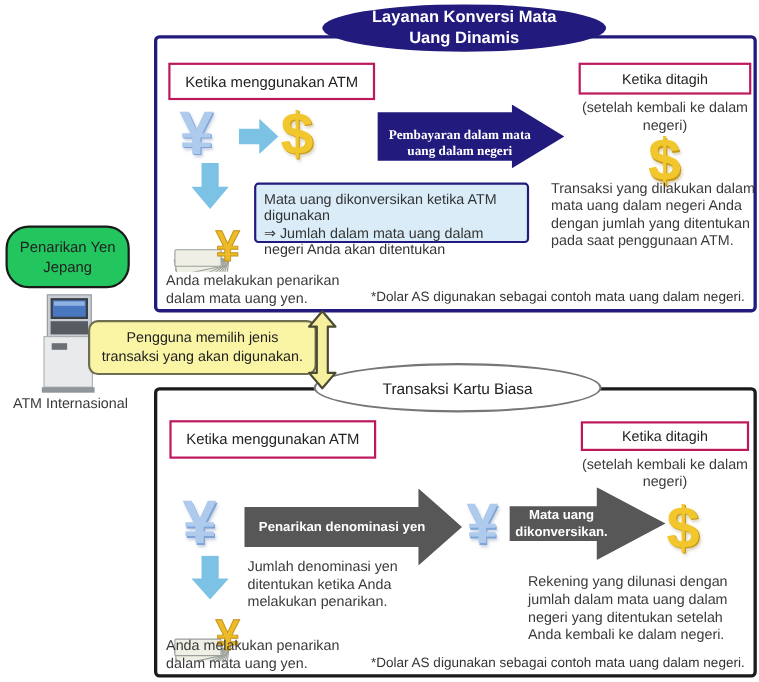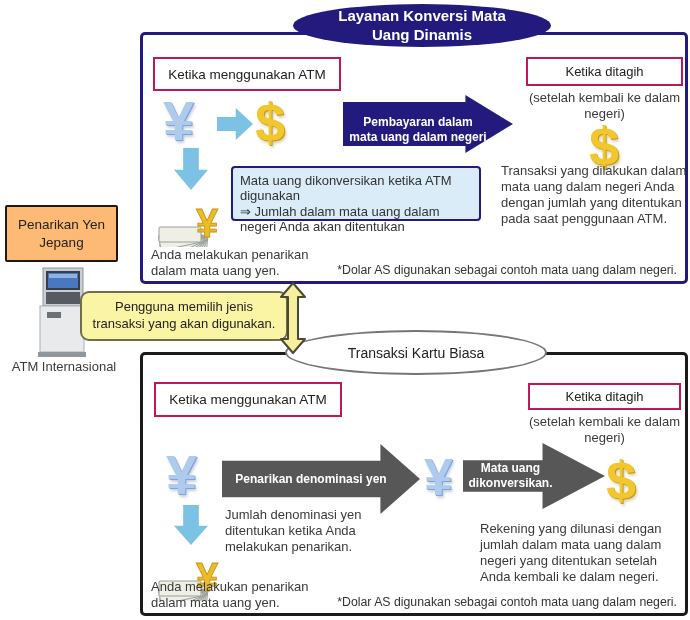--- a/index.html
+++ b/index.html
@@ -61,21 +61,21 @@
   
   .info-box {
     position: absolute; left: 88px; top: 131px; width: 250px; height: 55px;
     background: #d9ecf8; border: 2px solid #221b7d; border-radius: 4px;
     padding: 5px 7px; font-size: 13px; color: #333; line-height: 1.18;
   }
 
   
   .withdraw-box {
     position: absolute; left: 5px; top: 205px; width: 113px; height: 57px;
-    border: 2px solid #1a1a1a; border-radius: 2px; background: #fdba74;
+    border: 2px solid #1a1a1a; border-radius: 21px; background: #22c55e;
     display: flex; align-items: center; justify-content: center;
     text-align: center; font-size: 13.5px; color: #222; line-height: 1.3;
     padding: 0 10px;
   }
   .atm-caption { position: absolute; left: 0; top: 359px; width: 128px; text-align: center; font-size: 13px; color: #3a3a3a; }
 
   
   .selector-box {
     position: absolute; left: 80px; top: 291px; width: 208px; height: 50px;
     background: #faf4a5; border: 2px solid #6e6e50; border-radius: 9px;
@@ -108,21 +108,21 @@
   <div class="panel panel-dcc">
 
     <div class="label-box" style="left:10px; top:22px; width:188px; height:34px;">Ketika menggunakan ATM</div>
 
     <span class="yen-glyph" style="left:20px; top:58px; font-size:56px;">¥</span>
     <div class="arrow-right-blue" style="left:74px; top:73px; width:36px; height:32px;"></div>
     <span class="dollar-glyph" style="left:112px; top:60px; font-size:54px;">$</span>
 
     <div class="block-arrow navy" style="left:200px; top:60px; width:170px; height:58px;">
       <div class="fill"></div>
-      <div class="lbl" style="left:6px; top:12px; bottom:0; width:138px; font-size:12px;">Pembayaran dalam mata uang dalam negeri</div>
+      <div class="lbl" style="left:6px; top:12px; bottom:0; width:138px; font-size:12px;font-family:Liberation Serif, serif;">Pembayaran dalam mata uang dalam negeri</div>
     </div>
 
     <div class="label-box" style="left:383px; top:22px; width:157px; height:29px; font-size:13px;">Ketika ditagih</div>
     <div class="small-note centered" style="left:383px; top:55px; width:157px;">(setelah kembali ke dalam negeri)</div>
 
     <span class="dollar-glyph" style="left:446px; top:84px; font-size:54px;">$</span>
 
     <div class="arrow-down-blue" style="left:31px; top:113px; width:34px; height:42px;"></div>
 
     <svg style="position:absolute; left:6px; top:150px;" width="76" height="62" viewBox="0 0 76 62">

